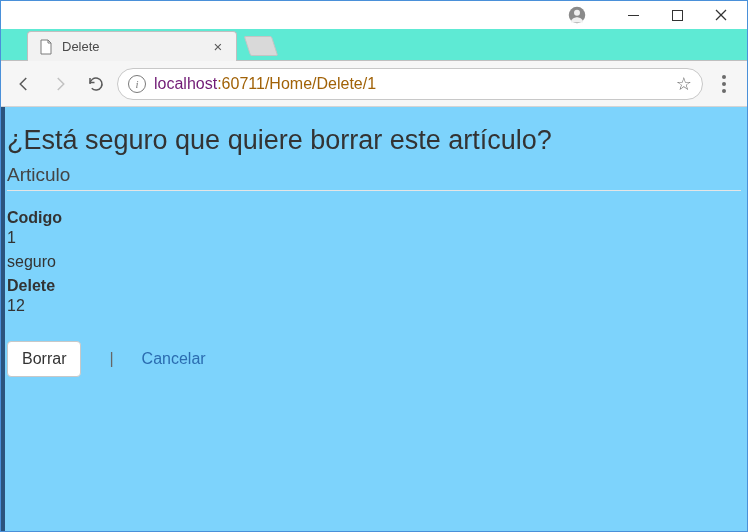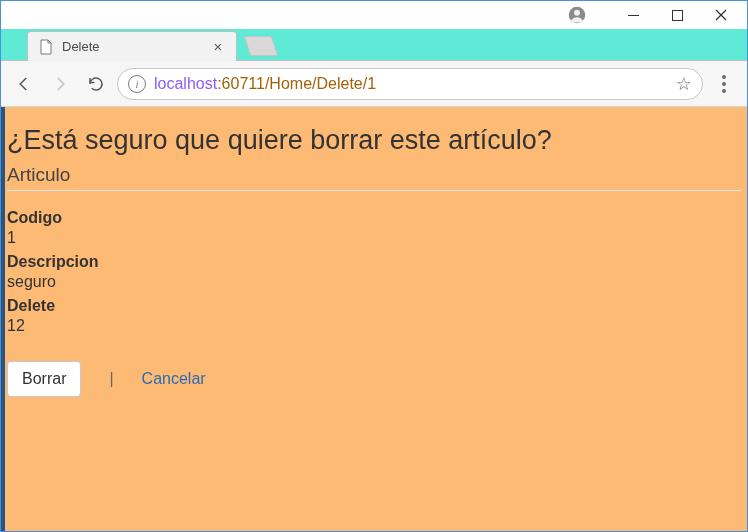--- a/index.html
+++ b/index.html
@@ -123,21 +123,21 @@
     border-radius: 50%;
     display: flex; align-items: center; justify-content: center;
     color: #7a7a7a;
     font-size: 11px;
     font-family: Georgia, serif;
     font-style: italic;
     margin-right: 8px;
     flex-shrink: 0;
   }
   .addrbar .url { flex: 1; white-space: nowrap; overflow: hidden; }
-  .addrbar .url .host { color: #8b5cf6; }
+  .addrbar .url .host { color: #701a75; }
   .addrbar .url .rest { color: #a16207; }
   .addrbar .star {
     color: #6b6b6b;
     font-size: 18px;
     margin-left: 8px;
   }
   .menu-dots {
     width: 30px; height: 30px;
     display: flex; flex-direction: column;
     align-items: center; justify-content: center;
@@ -146,21 +146,21 @@
   }
   .menu-dots span {
     width: 4px; height: 4px; background: #6b6b6b; border-radius: 50%;
   }
 
   
   .page {
     padding: 18px 6px 17px 2px;
     border-left: 4px solid #2b547e;
     height: calc(532px - 28px - 32px - 46px);
-    background: #fdba74;
+    background: #7dd3fc;
   }
   .page h2 {
     font-size: 27px;
     font-weight: 400;
     color: #333;
     margin-bottom: 8px;
   }
   .page h4.subtitle {
     font-size: 19px;
     font-weight: 400;
@@ -273,21 +273,20 @@
   </div>
 </div>
 
 <div class="page">
   <h2>¿Está seguro que quiere borrar este artículo?</h2>
   <h4 class="subtitle">Articulo</h4>
   <hr>
   <dl class="dl">
     <dt>Codigo</dt>
     <dd>1</dd>
-    <dt>Descripcion</dt>
     <dd>seguro</dd>
     <dt>Delete</dt>
     <dd>12</dd>
   </dl>
   <div class="actions">
     <button class="btn">Borrar</button>
     <span class="sep">|</span>
     <a class="link">Cancelar</a>
   </div>
 </div>

